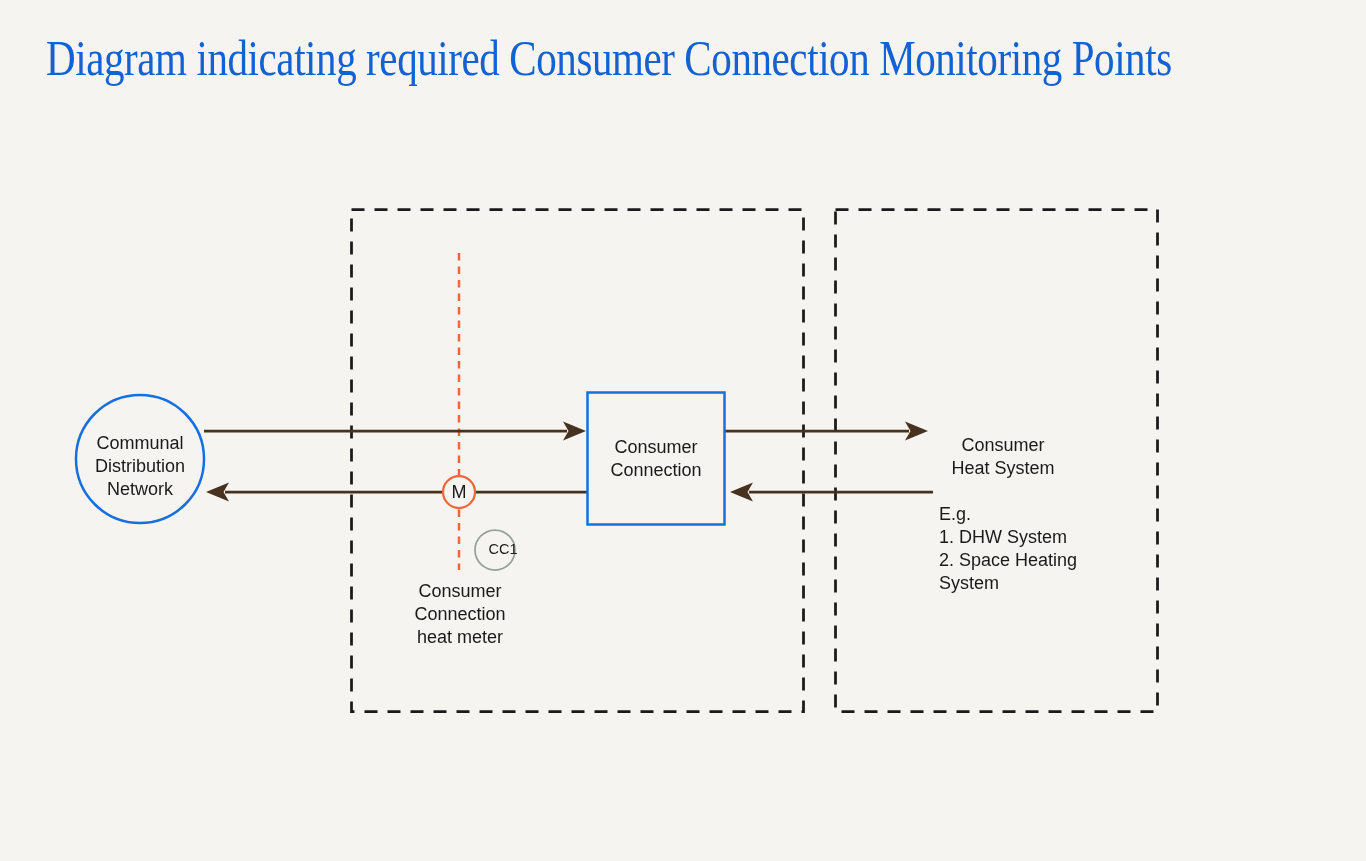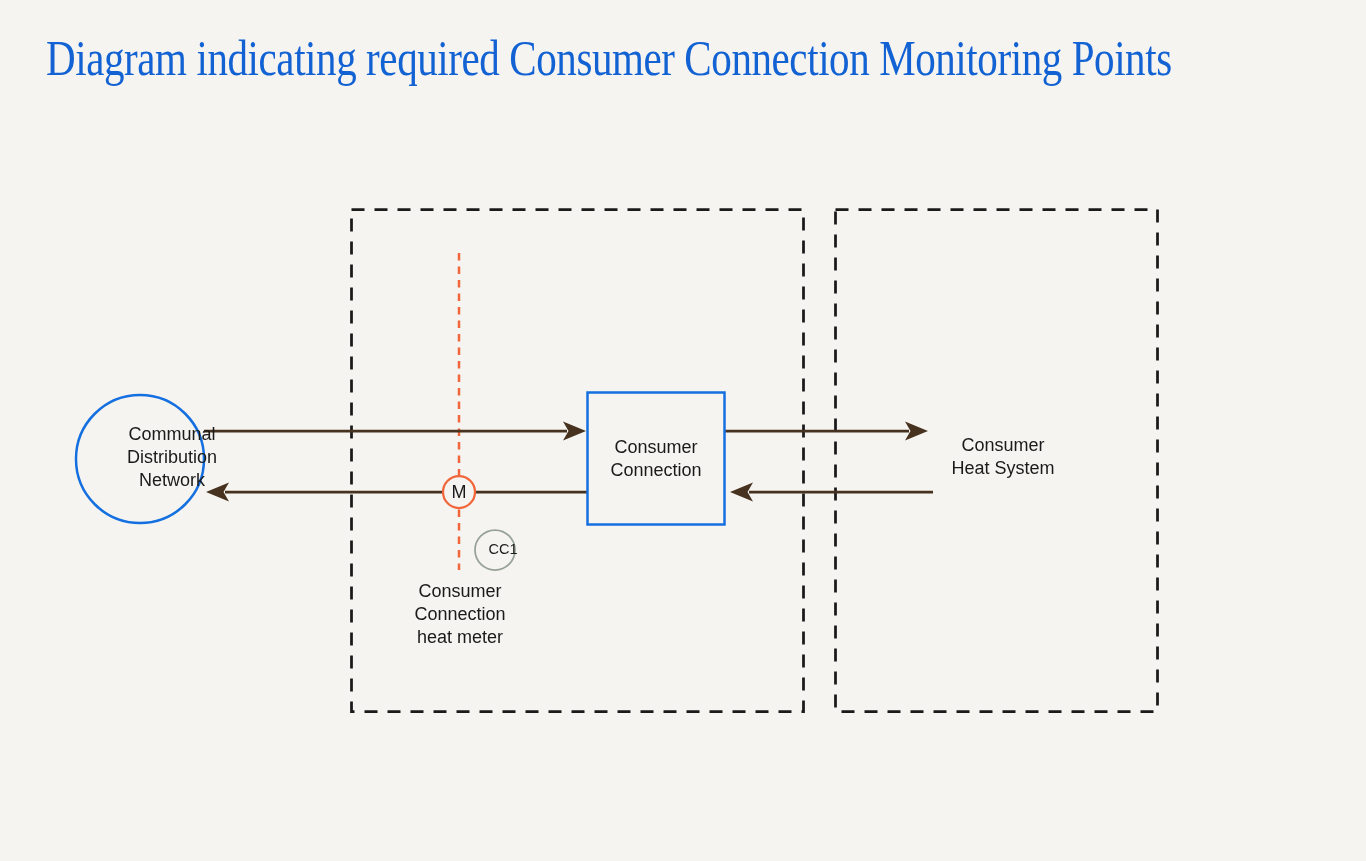--- a/index.html
+++ b/index.html
@@ -72,30 +72,34 @@
 
     <circle cx="140" cy="459" r="64" style="fill:var(--background);stroke:var(--node-blue)" stroke-width="2.5"></circle>
 
     <rect x="587.5" y="392.5" width="137" height="132" style="fill:var(--background);stroke:var(--node-blue)" stroke-width="2.5"></rect>
 
     <circle cx="459" cy="492" r="16" style="fill:var(--background);stroke:var(--meter-orange)" stroke-width="2.25"></circle>
 
     <circle cx="495" cy="550" r="20" style="fill:var(--background);stroke:var(--monitor-gray)" stroke-width="1.75"></circle>
   </svg>
 
-  <div class="label centered" style="left:140px;top:423px;margin-left:32px;">Communal
+  <div class="label centered" style="left:140px;top:432px;">Communal
 Distribution
 Network</div>
 
   <div class="label centered" style="left:656px;top:436px;">Consumer
 Connection</div>
 
   <div class="label centered" style="left:1003px;top:434px;">Consumer
 Heat System</div>
 
+  <div class="label" style="left:939px;top:503px;text-align:left;">E.g.
+1. DHW System
+2. Space Heating
+System</div>
 
   <div class="label centered" style="left:460px;top:580px;">Consumer
 Connection
 heat meter</div>
 
   <div class="node-symbol" style="left:459px;top:492px;">M</div>
 
   <div class="tag-symbol" style="left:495px;top:550px;margin-left:8px;">CC1</div>
 
 </div>

